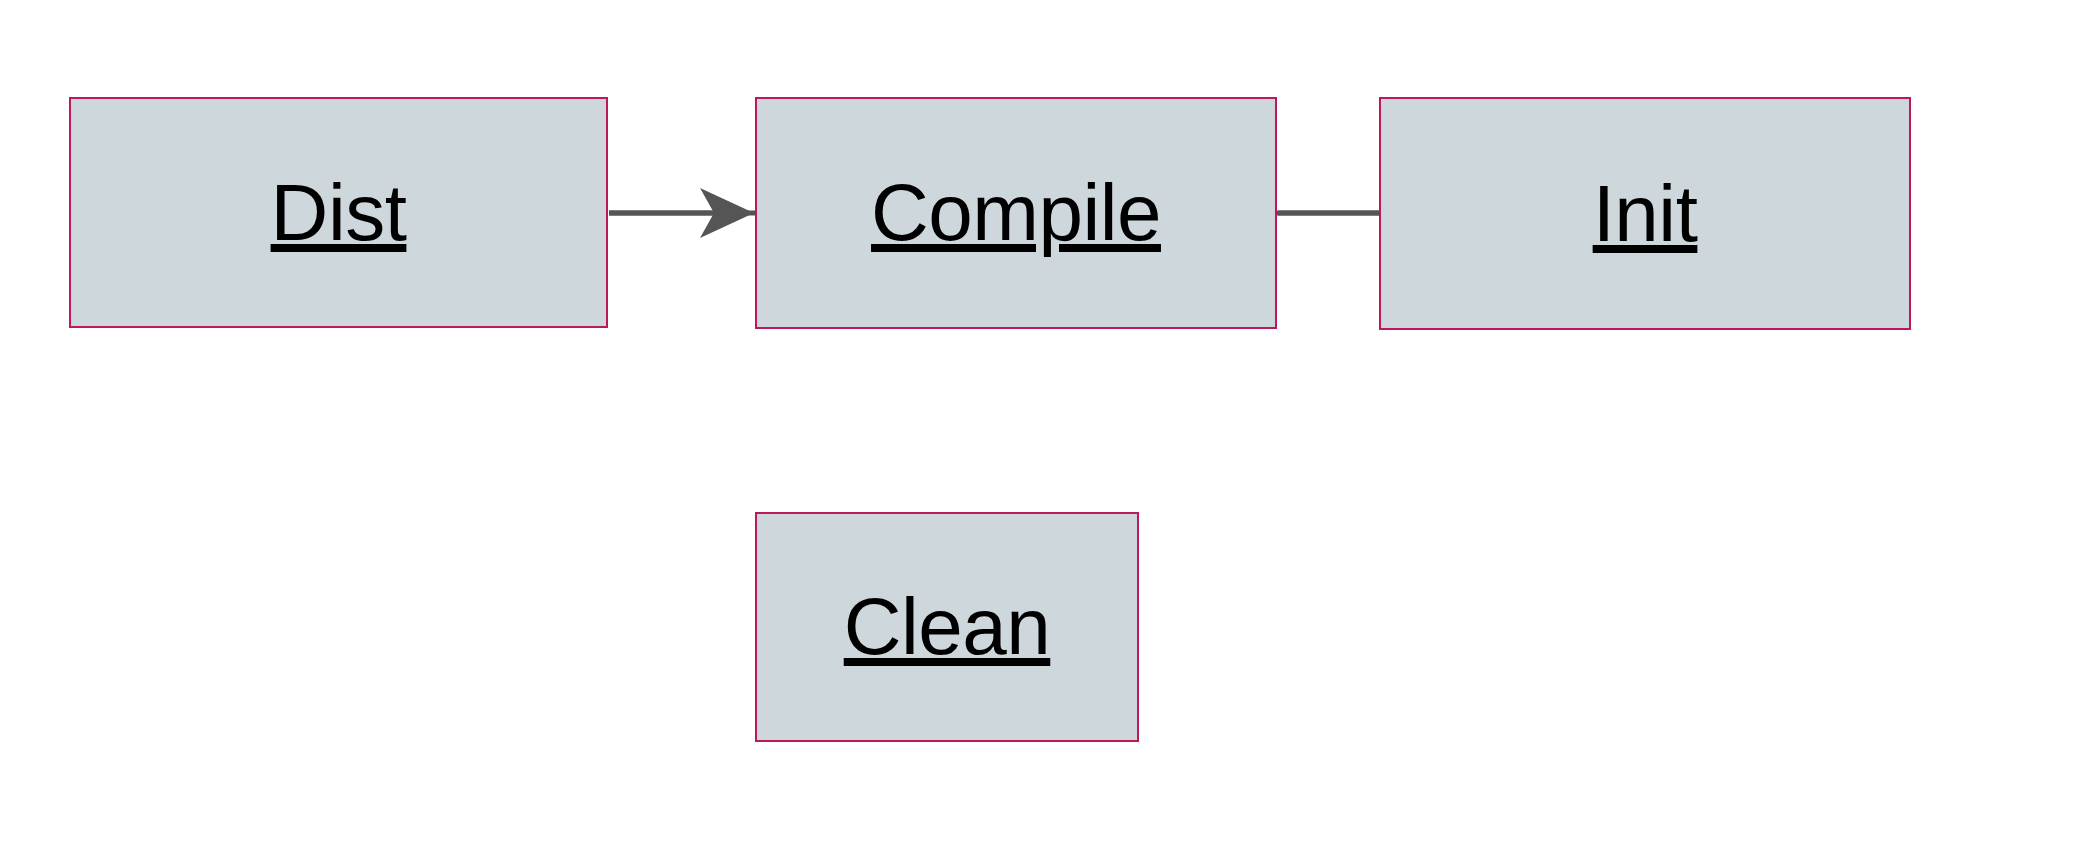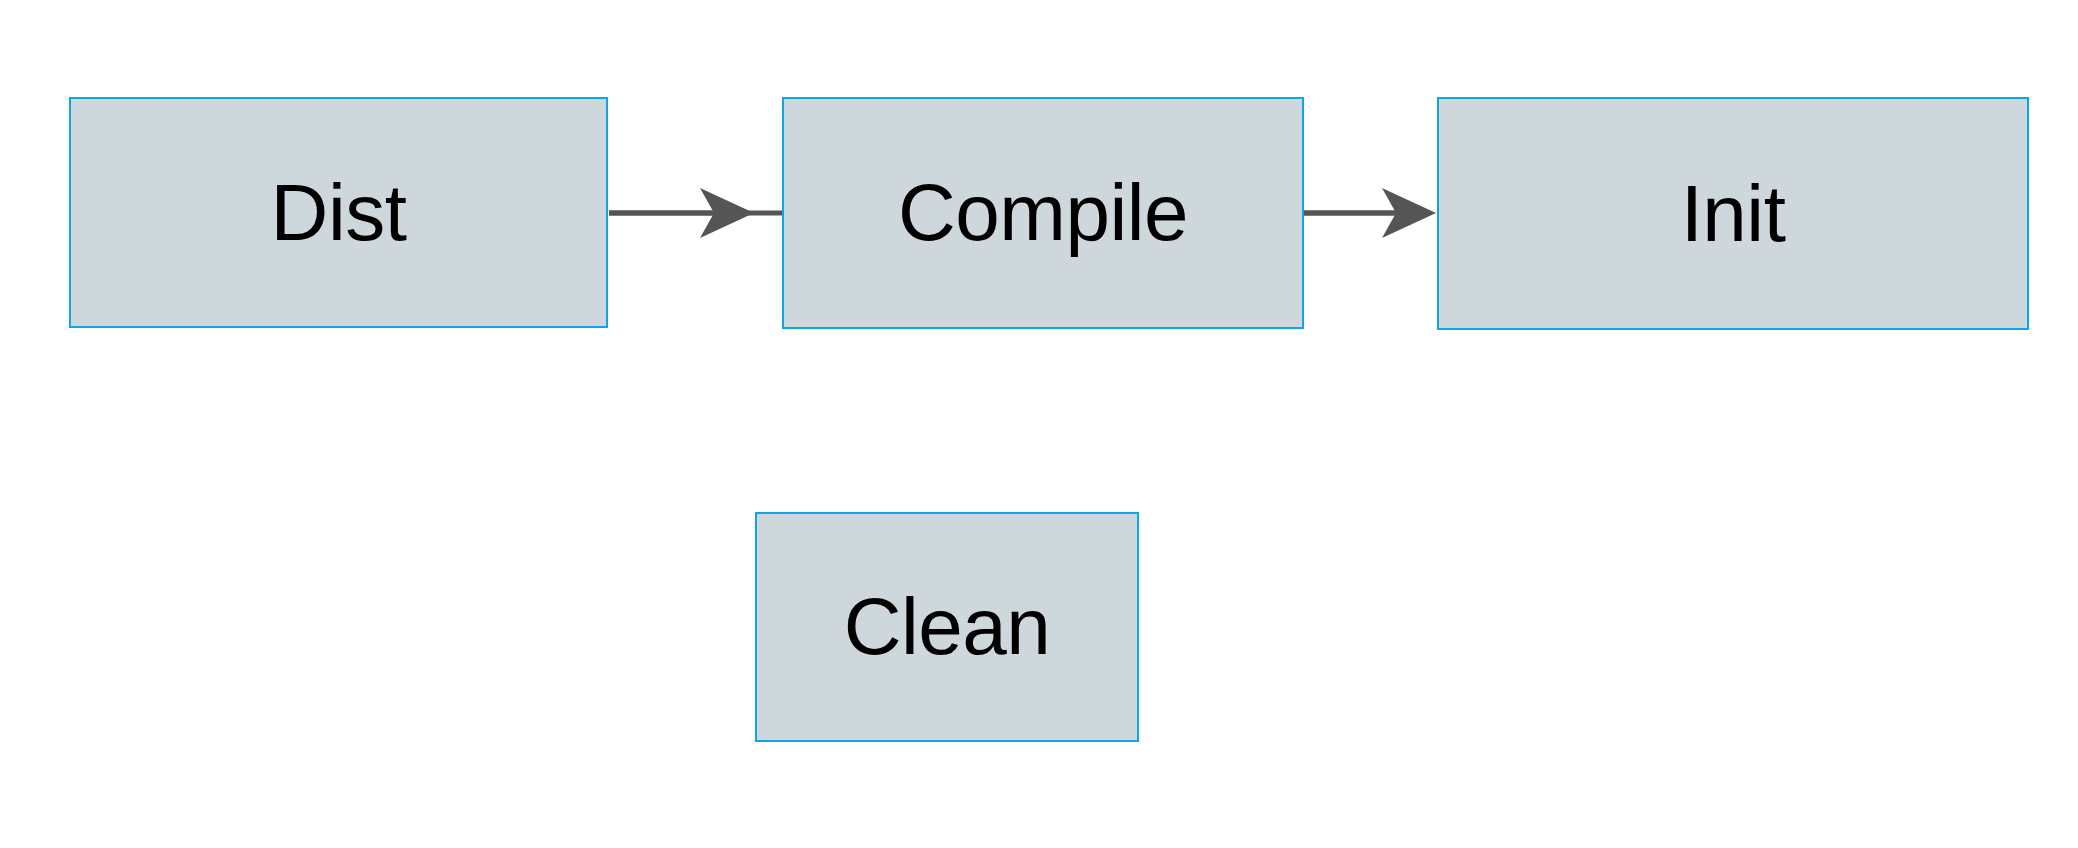--- a/index.html
+++ b/index.html
@@ -15,24 +15,25 @@
     position: relative;
     width: 2078px;
     height: 848px;
     background: #ffffff;
     overflow: hidden;
   }
   .node {
     position: absolute;
     box-sizing: border-box;
     background: #ced8dc;
-    border: 2px solid #0ea5e9;
+    border: 2px solid #be185d;
     display: flex;
     align-items: center;
     justify-content: center;
+    text-decoration: underline;
   }
   .node-label {
     font-family: "Liberation Sans", sans-serif;
     font-size: 80px;
     font-weight: 400;
     color: #000000;
     line-height: 1;
     letter-spacing: -0.5px;
     white-space: nowrap;
     user-select: none;
@@ -78,25 +79,25 @@
     <g>
       <line class="edge-line" x1="1278" y1="213" x2="1410" y2="213"></line>
       <path class="edge-head" d="M 1436 213 L 1382 188 L 1396 213 L 1382 238 Z"></path>
     </g>
   </svg>
 
   <div class="node" style="left:69px; top:97px; width:539px; height:231px;">
     <span class="node-label">Dist</span>
   </div>
 
-  <div class="node" style="left:755px; top:97px; width:522px; height:232px;margin-left:27px;">
+  <div class="node" style="left:755px; top:97px; width:522px; height:232px;">
     <span class="node-label">Compile</span>
   </div>
 
-  <div class="node" style="left:1437px; top:97px; width:592px; height:233px;">
+  <div class="node" style="left:1379px; top:97px; width:532px; height:233px;">
     <span class="node-label">Init</span>
   </div>
 
   <div class="node" style="left:755px; top:512px; width:384px; height:230px;">
     <span class="node-label">Clean</span>
   </div>
 
 </div>
 
 </body></html>

